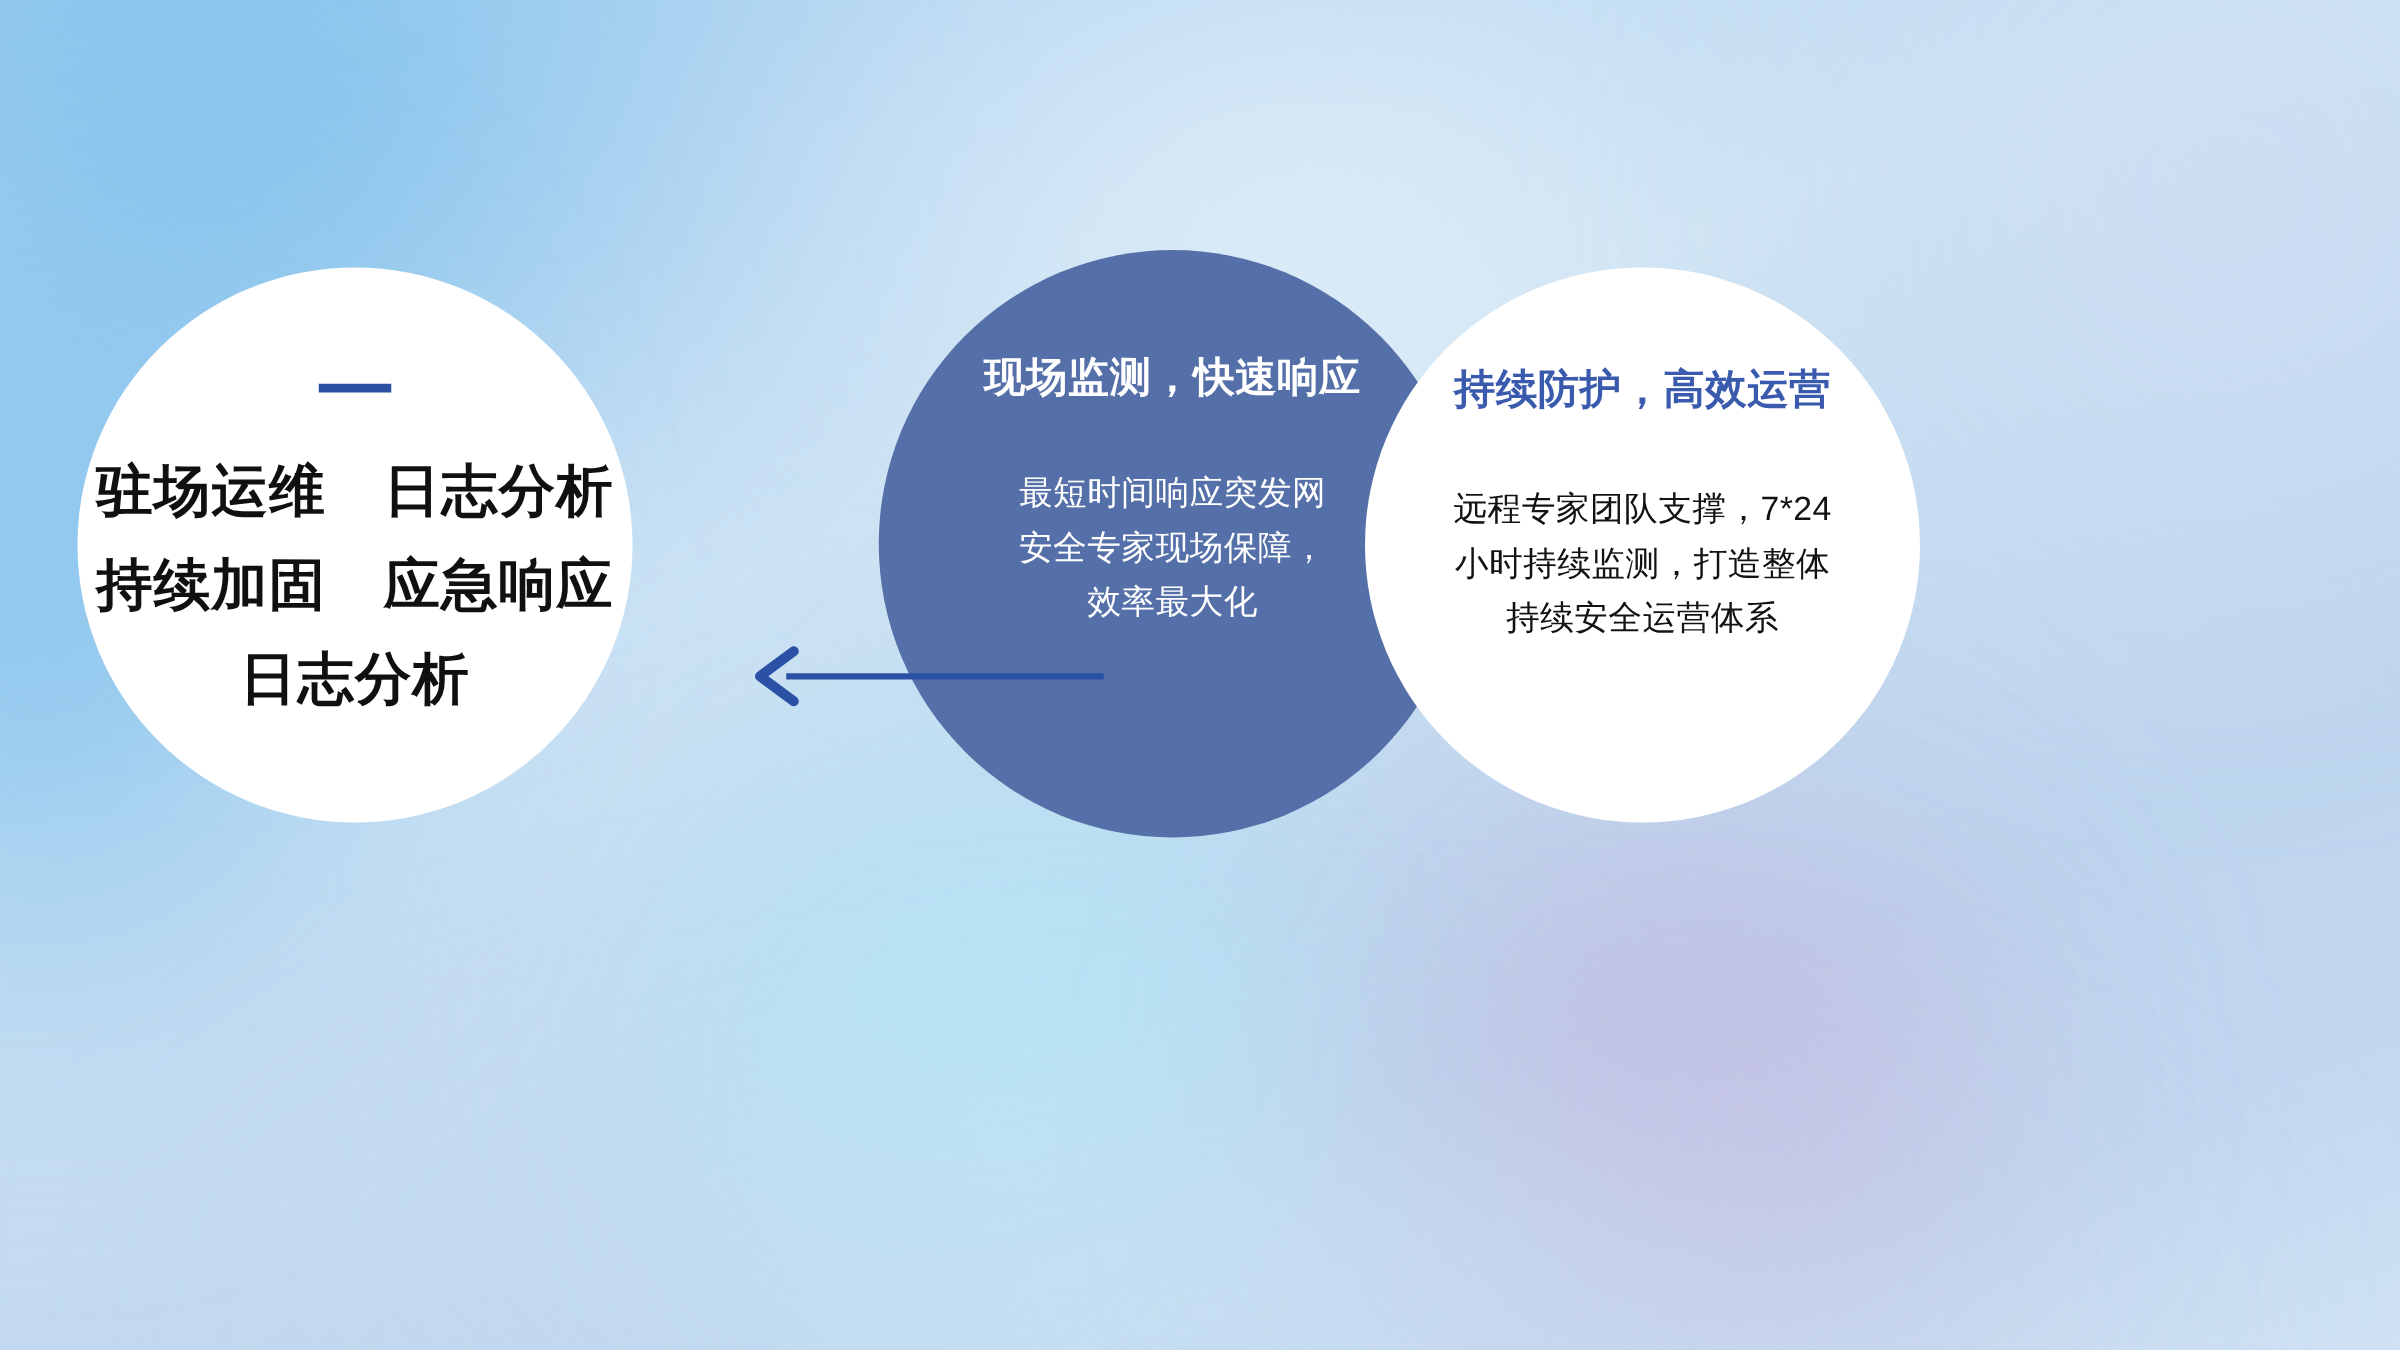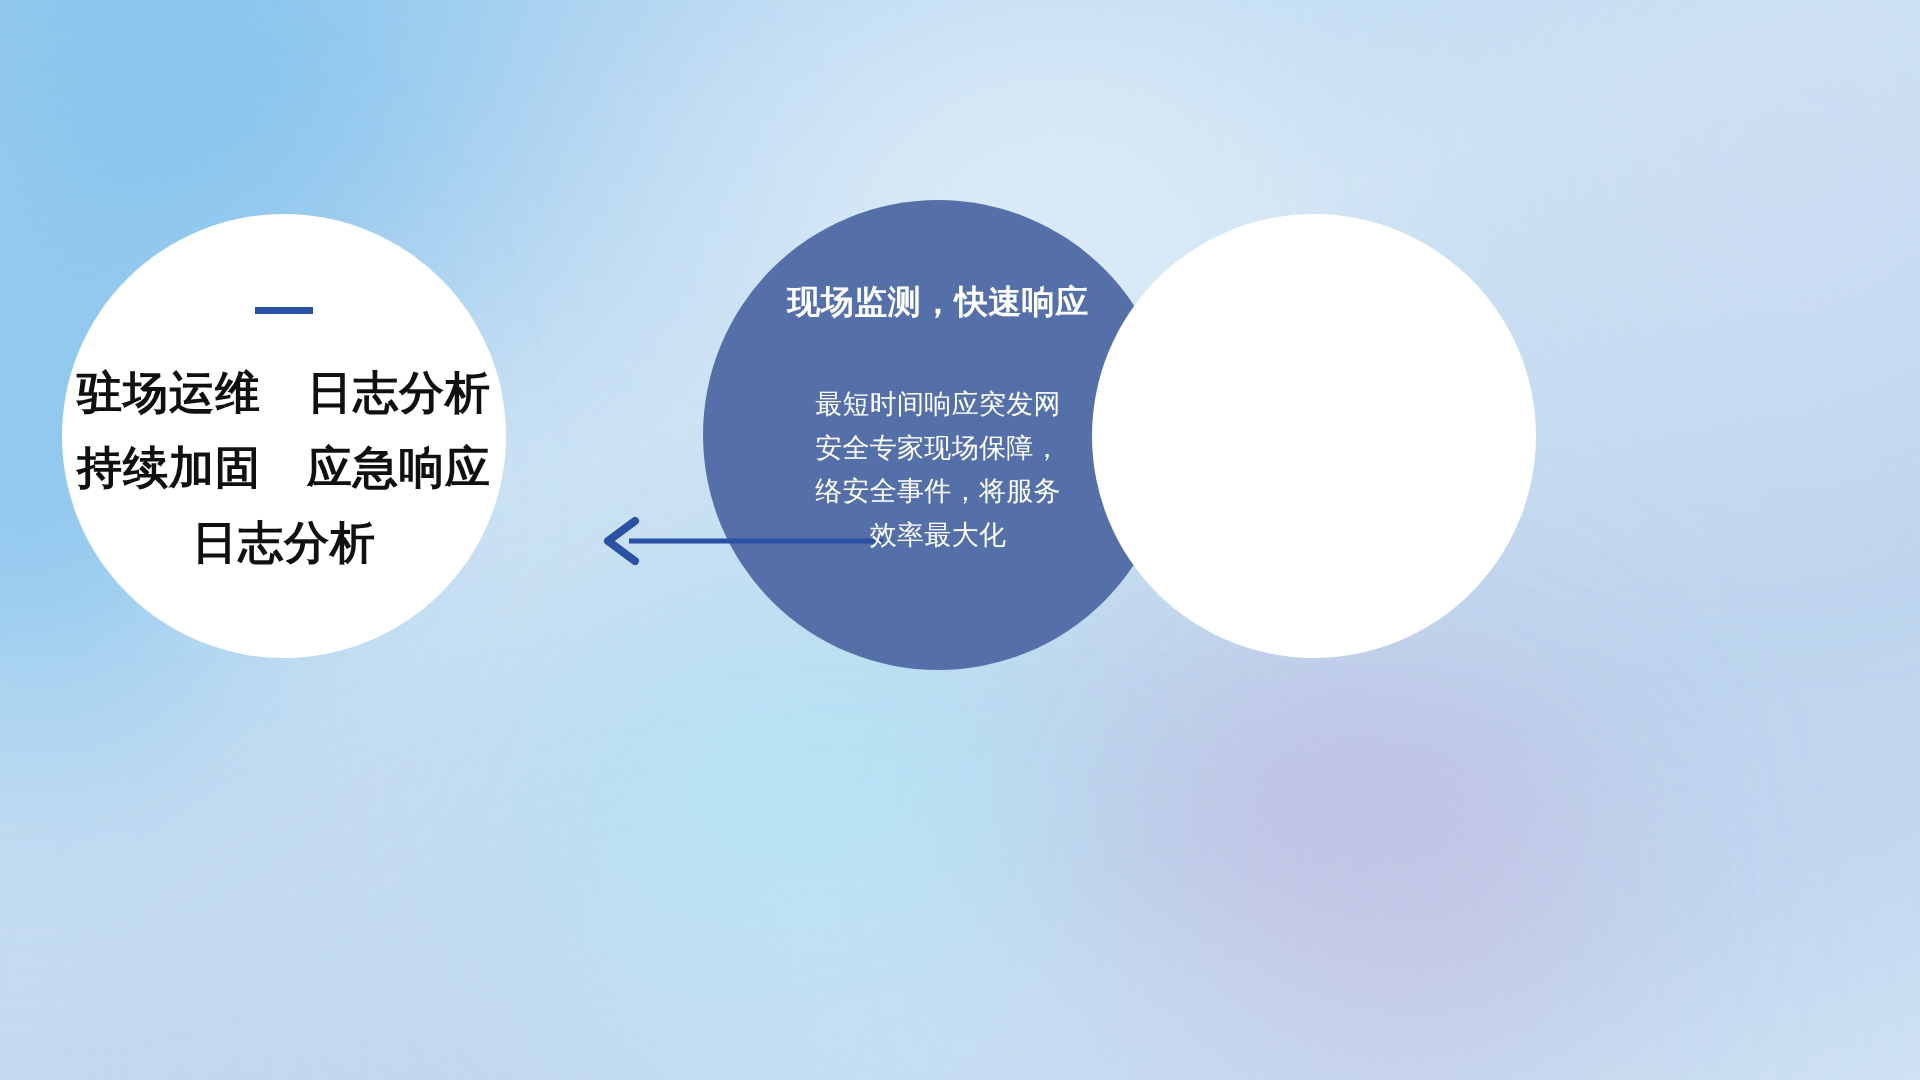--- a/index.html
+++ b/index.html
@@ -140,21 +140,20 @@
     left: 703px; top: 200px;
     width: 470px; height: 470px;
     display: flex;
     flex-direction: column;
     align-items: center;
     justify-content: flex-start;
     padding-top: 80px;
     box-sizing: border-box;
     text-align: center;
     z-index: 3;
-    gap: 10px;
   }
   #middle-title {
     font-size: 33px;
     font-weight: bold;
     color: #ffffff;
     letter-spacing: 0.5px;
     white-space: nowrap;
     margin-bottom: 48px;
   }
   #middle-body {
@@ -227,27 +226,34 @@
   <svg id="flow-arrow" viewBox="0 0 290 58">
     <line x1="288" y1="29" x2="34" y2="29" stroke="#2b51a4" stroke-width="5"></line>
     <polyline points="40,9 13,29 40,49" fill="none" stroke="#2b51a4" stroke-width="8" stroke-linecap="round" stroke-linejoin="round"></polyline>
   </svg>
 
   <div id="middle-content">
     <div id="middle-title">现场监测，快速响应</div>
     <div id="middle-body">
       <div>最短时间响应突发网</div>
       <div>安全专家现场保障，</div>
-      <div>络安全事件，将服务</div>
       <div>效率最大化</div>
     </div>
   </div>
 
   <div id="circle-right" class="circle"></div>
 
+  <div id="right-content">
+    <div id="right-title">持续防护，高效运营</div>
+    <div id="right-body">
+      <div>远程专家团队支撑，7*24</div>
+      <div>小时持续监测，打造整体</div>
+      <div>持续安全运营体系</div>
+    </div>
+  </div>
 
   <div id="left-content">
     <div id="left-divider"></div>
     <div class="left-line">驻场运维　日志分析</div>
     <div class="left-line">持续加固　应急响应</div>
     <div class="left-line">日志分析</div>
   </div>
 
 </div>
 

